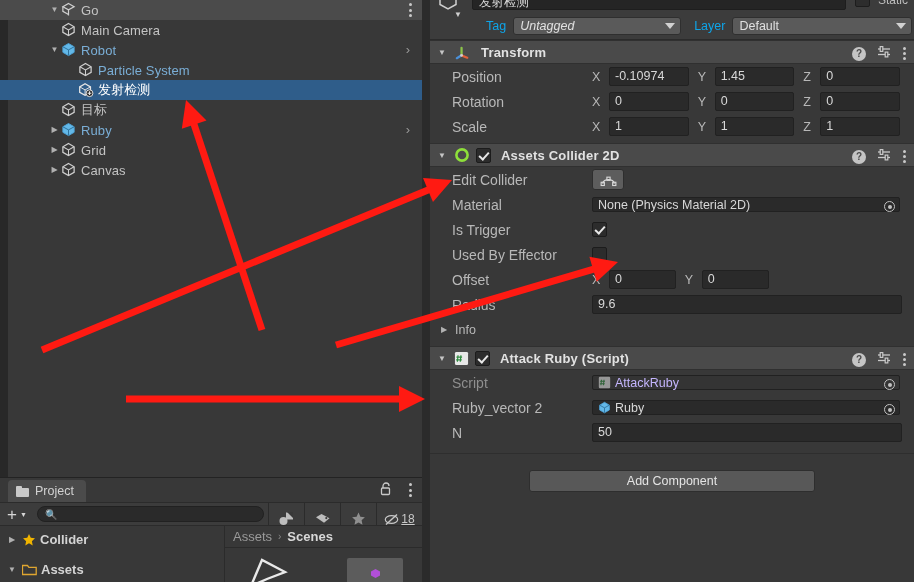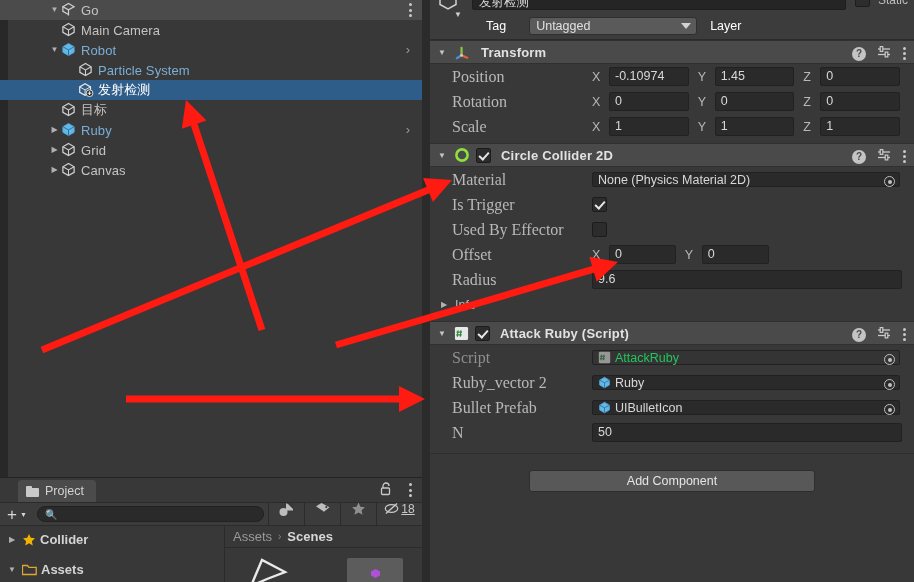--- a/index.html
+++ b/index.html
@@ -44,21 +44,21 @@
   }
   .hdots i { width:3px; height:3px; background:#c9c9c9; border-radius:50%; display:block; }
 
   
   #project {
     position:absolute; left:0; top:477px; width:422px; height:105px;
     background:#383838; border-top:1px solid #232323;
   }
   #proj-tabbar { position:relative; height:24px; background:#383838; }
   #proj-tab {
-    position:absolute; left:18px; top:2px; height:22px; padding:0 12px 0 8px;
+    position:absolute; left:8px; top:2px; height:22px; padding:0 12px 0 8px;
     background:#4b4b4b; border-radius:4px 4px 0 0;
     display:flex; align-items:center; gap:5px; font-size:12.5px; color:#d2d2d2;
   }
   .folder-ico { width:14px; height:11px; position:relative; display:inline-block; }
   .folder-ico:before{ content:""; position:absolute; left:0; top:2px; width:13px; height:9px; background:#c9c9c9; border-radius:1px; }
   .folder-ico:after{ content:""; position:absolute; left:0; top:0px; width:6px; height:3px; background:#c9c9c9; border-radius:1px 1px 0 0;}
   #proj-lock { position:absolute; right:30px; top:4px; color:#c9c9c9; font-size:14px; }
   #proj-dots { position:absolute; right:10px; top:5px; width:3px; height:14px;
     display:flex; flex-direction:column; justify-content:space-between; }
   #proj-dots i { width:3px; height:3px; background:#c9c9c9; border-radius:50%; }
@@ -74,21 +74,21 @@
   #proj-search {
     flex:1; height:16px; margin:0 4px; background:#2a2a2a; border:1px solid #212121;
     border-radius:8px; display:flex; align-items:center; padding:0 7px; gap:4px;
   }
   #proj-search .mag { font-size:10px; color:#8d8d8d; }
   #proj-search input {
     flex:1; background:transparent; border:0; outline:0; color:#c9c9c9; font-size:11px;
     font-family:inherit;
   }
   .tb-btn {
-    width:36px; height:24px; display:flex; align-items:flex-start; justify-content:center;
+    width:36px; height:24px; display:flex; align-items:flex-end; justify-content:center;
     border-left:1px solid #2b2b2b; color:#a8a8a8;text-decoration:underline;
   }
   .tb-btn.wide { width:46px; gap:1px; font-size:12px; color:#c9c9c9; }
 
   #proj-body { position:relative; height:57px; display:flex; }
   #proj-tree { width:225px; background:#383838; border-right:1px solid #2b2b2b; padding-top:3px;}
   .prow { height:21px; display:flex; align-items:center; padding-left:6px; gap:4px; font-size:13px; color:#d4d4d4; font-weight:bold;}
   .prow .tw { width:12px; text-align:center; font-size:8px; color:#b0b0b0; font-weight:normal;}
   #proj-content { flex:1; background:#383838; }
   #proj-crumb { height:22px; display:flex; align-items:center; gap:6px; padding-left:8px;
@@ -114,21 +114,21 @@
     background:#252525; border:1px solid #1e1e1e; border-radius:2px;
     color:#d8d8d8; font-size:12.5px; padding-left:6px; line-height:18px;
   }
   #static-box { position:absolute; right:44px; top:-8px; width:15px; height:15px;
     background:#2d2d2d; border:1px solid #1d1d1d; border-radius:2px; }
   #static-lbl { position:absolute; right:6px; top:-7px; font-size:12px; color:#bdbdbd; }
 
   #tag-row { position:relative; height:28px; background:#3c3c3c; display:flex; align-items:center;
              border-bottom:1px solid #2b2b2b;}
   #tag-row .arrow-small { position:absolute; left:24px; top:-2px; font-size:8px; color:#cfcfcf;}
-  .fld-label { color:#ffffff; font-size:12.5px; }
+  .fld-label { color:#0ea5e9; font-size:12.5px; }
   .dd {
     height:18px; background:#5a5a5a; border:1px solid #2f2f2f; border-radius:3px;
     display:flex; align-items:center; padding:0 4px 0 6px; color:#e0e0e0; font-size:12.5px;
     position:relative;
   }
   .dd .caret { position:absolute; right:5px; top:5px; width:0;height:0;
     border-left:5px solid transparent;border-right:5px solid transparent;border-top:6px solid #d2d2d2;}
 
   
   .comp { background:#383838; }
@@ -150,36 +150,36 @@
   .head-tools { position:absolute; right:8px; top:4px; display:flex; align-items:center; gap:11px; }
   .head-tools .q {
     width:14px;height:14px;border-radius:50%;background:#c4c4c4;color:#4a4a4a;
     font-size:10px;font-weight:bold;text-align:center;line-height:14px;
   }
   .head-tools .preset { color:#c9c9c9; font-size:13px; line-height:14px;}
   .head-tools .dots3 { width:3px;height:13px;display:flex;flex-direction:column;justify-content:space-between;}
   .head-tools .dots3 i { width:3px;height:3px;background:#c9c9c9;border-radius:50%;}
 
   .row { height:25px; display:flex; align-items:center; padding-left:22px; }
-  .row .lbl { width:140px; color:#b8b8b8; font-size:16px;font-family:Liberation Serif, serif; }
+  .row .lbl { width:140px; color:#b8b8b8; font-size:14px; }
   .row .lbl.dim { color:#8f8f8f; }
   .vec { display:flex; align-items:center; gap:0; flex:1; padding-right:14px; }
   .vec .ax { width:17px; color:#b8b8b8; font-size:12.5px; text-align:left; }
   .num {
     flex:1; height:19px; background:#2a2a2a; border:1px solid #212121; border-radius:2px;
     color:#d8d8d8; font-size:12.5px; line-height:17px; padding-left:5px; overflow:hidden;
     white-space:nowrap; margin-right:9px;
   }
   .num.last { margin-right:0; }
   .objfield {
     flex:1; height:15px; background:#2a2a2a; border:1px solid #212121; border-radius:2px;
     display:flex; align-items:center; padding-left:5px; gap:4px; margin-right:14px;
     color:#d8d8d8; font-size:12.5px; position:relative;
   }
-  .objfield.dim { background:#343434; color:#22c55e; }
+  .objfield.dim { background:#343434; color:#c4b5fd; }
   .objfield .picker {
     position:absolute; right:2px; top:1px; width:15px; height:15px; border-radius:2px;
     display:flex;align-items:center;justify-content:center;
   }
   .objfield .picker .o { width:11px;height:11px;border:1.5px solid #c2c2c2;border-radius:50%;position:relative;}
   .objfield .picker .o:after{content:"";position:absolute;left:2.5px;top:2.5px;width:4px;height:4px;background:#c2c2c2;border-radius:50%;}
   .wide-num {
     flex:1; height:19px; background:#2a2a2a; border:1px solid #212121; border-radius:2px;
     color:#d8d8d8; font-size:12.5px; line-height:17px; padding-left:5px; margin-right:12px;
   }
@@ -410,25 +410,29 @@
         </svg>
       </span>
       <div id="name-field">发射检测</div>
       <div id="static-box"></div>
       <div id="static-lbl">Static</div>
     </div>
 
     <div id="tag-row">
       <span class="arrow-small">▼</span>
       <span class="fld-label" style="margin-left:56px">Tag</span>
-      <div class="dd" style="width:168px; margin-left:23px;">
+      <div class="dd" style="width:168px; margin-left:7px;font-style:italic;">
         <span>Untagged</span>
         <span class="caret"></span>
       </div>
       <span class="fld-label" style="margin-left:13px">Layer</span>
+      <div class="dd" style="width:180px; margin-left:7px;">
+        <span>Default</span>
+        <span class="caret"></span>
+      </div>
     </div>
 
     <div id="components">
         <div class="comp" style="padding-bottom: 4px;">
           <div class="comp-head">
             <span class="tw">▼</span>
             <span style="display:flex;align-items:center">
               <svg width="17" height="17" viewBox="0 0 18 18">
                 <path d="M8 12 L8 4" stroke="#8bc34a" stroke-width="2.4" stroke-linecap="round"></path>
                 <path d="M8 12 L3 15" stroke="#4a90d9" stroke-width="2.4" stroke-linecap="round"></path>
@@ -488,33 +492,46 @@
         </div>
         <div class="comp" style="padding-bottom: 4px;">
           <div class="comp-head">
             <span class="tw">▼</span>
             <span style="display:flex;align-items:center">
               <svg width="16" height="16" viewBox="0 0 16 16">
                 <circle cx="8" cy="8" r="5.6" fill="none" stroke="#8ee03a" stroke-width="2.6"></circle>
               </svg>
             </span>
             <span class="chk on"></span>
-            <span class="comp-title">Circle Collider 2D</span>
+            <span class="comp-title">Assets Collider 2D</span>
             <span class="head-tools">
               <span class="q">?</span>
               <span class="preset"><svg width="15" height="14" viewBox="0 0 15 14">
                   <line x1="1" y1="4" x2="13" y2="4" stroke="#c9c9c9" stroke-width="1.3"></line>
                   <line x1="1" y1="9.5" x2="13" y2="9.5" stroke="#c9c9c9" stroke-width="1.3"></line>
                   <rect x="3.2" y="1.6" width="2.6" height="4.8" fill="#4a4a4a" stroke="#c9c9c9" stroke-width="1.2"></rect>
                   <rect x="8.2" y="7.1" width="2.6" height="4.8" fill="#4a4a4a" stroke="#c9c9c9" stroke-width="1.2"></rect>
                 </svg></span>
               <span class="dots3">
                 <i></i>
                 <i></i>
                 <i></i>
+              </span>
+            </span>
+          </div>
+          <div class="row">
+            <span class="lbl">Edit Collider</span>
+            <span class="edit-btn">
+              <span style="display:flex">
+                <svg width="17" height="14" viewBox="0 0 18 14">
+                  <path d="M3 11 C3 5, 15 5, 15 11" fill="none" stroke="#d8d8d8" stroke-width="1.3"></path>
+                  <rect x="1.2" y="9.4" width="3.4" height="3.4" fill="none" stroke="#d8d8d8" stroke-width="1.2"></rect>
+                  <rect x="13.4" y="9.4" width="3.4" height="3.4" fill="none" stroke="#d8d8d8" stroke-width="1.2"></rect>
+                  <rect x="7.3" y="4" width="3.4" height="3.4" fill="none" stroke="#d8d8d8" stroke-width="1.2"></rect>
+                </svg>
               </span>
             </span>
           </div>
           <div class="row">
             <span class="lbl">Material</span>
             <span class="objfield">
               <span>None (Physics Material 2D)</span>
               <span class="picker">
                 <span class="o"></span>
               </span>
@@ -597,35 +614,20 @@
                   <path d="M2 5.1 L8 8.4 L14 5.1 M8 8.4 V14.5" fill="none" stroke="#2b6d96" stroke-width="1"></path>
                 </svg>
               </span>
               <span>Ruby</span>
               <span class="picker">
                 <span class="o"></span>
               </span>
             </span>
           </div>
           <div class="row">
-            <span class="lbl">Bullet Prefab</span>
-            <span class="objfield">
-              <span style="display:flex;align-items:center;opacity:1">
-                <svg width="13" height="13" viewBox="0 0 16 16">
-                  <path d="M8 1.6 L14 5.1 V11 L8 14.5 L2 11 V5.1 Z" fill="#63b8e8" stroke="#4fa6dc" stroke-width="1"></path>
-                  <path d="M2 5.1 L8 8.4 L14 5.1 M8 8.4 V14.5" fill="none" stroke="#2b6d96" stroke-width="1"></path>
-                </svg>
-              </span>
-              <span>UIBulletIcon</span>
-              <span class="picker">
-                <span class="o"></span>
-              </span>
-            </span>
-          </div>
-          <div class="row">
             <span class="lbl">N</span>
             <span class="wide-num">50</span>
           </div>
         </div>
       </div>
 
     <div id="addcomp-wrap">
       <div id="addcomp">Add Component</div>
     </div>
   </div>

